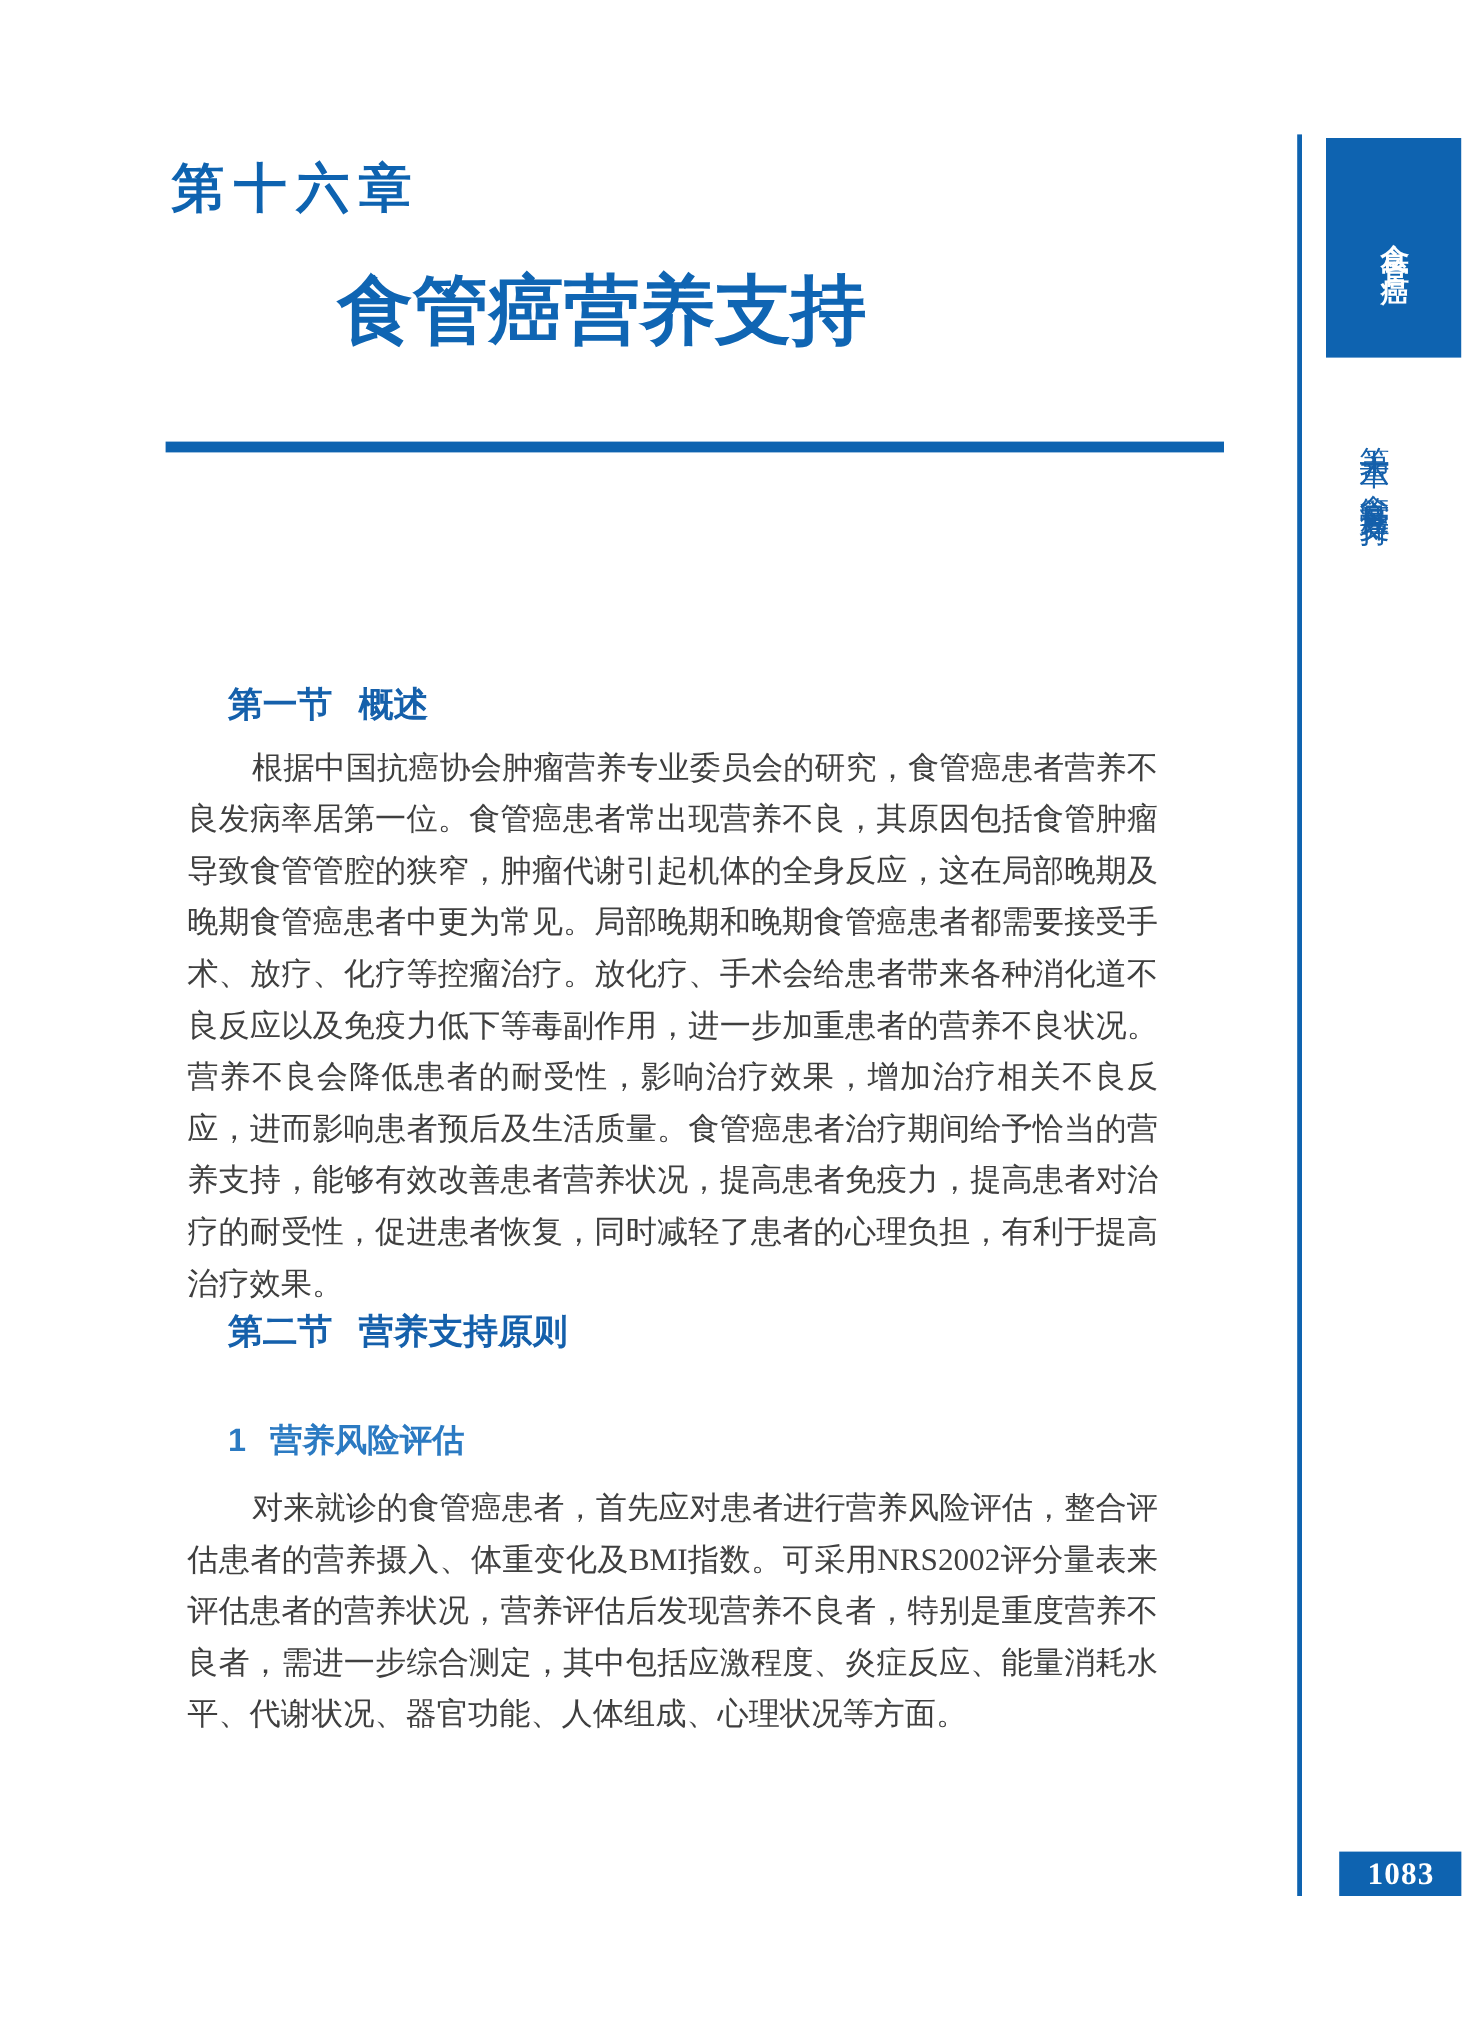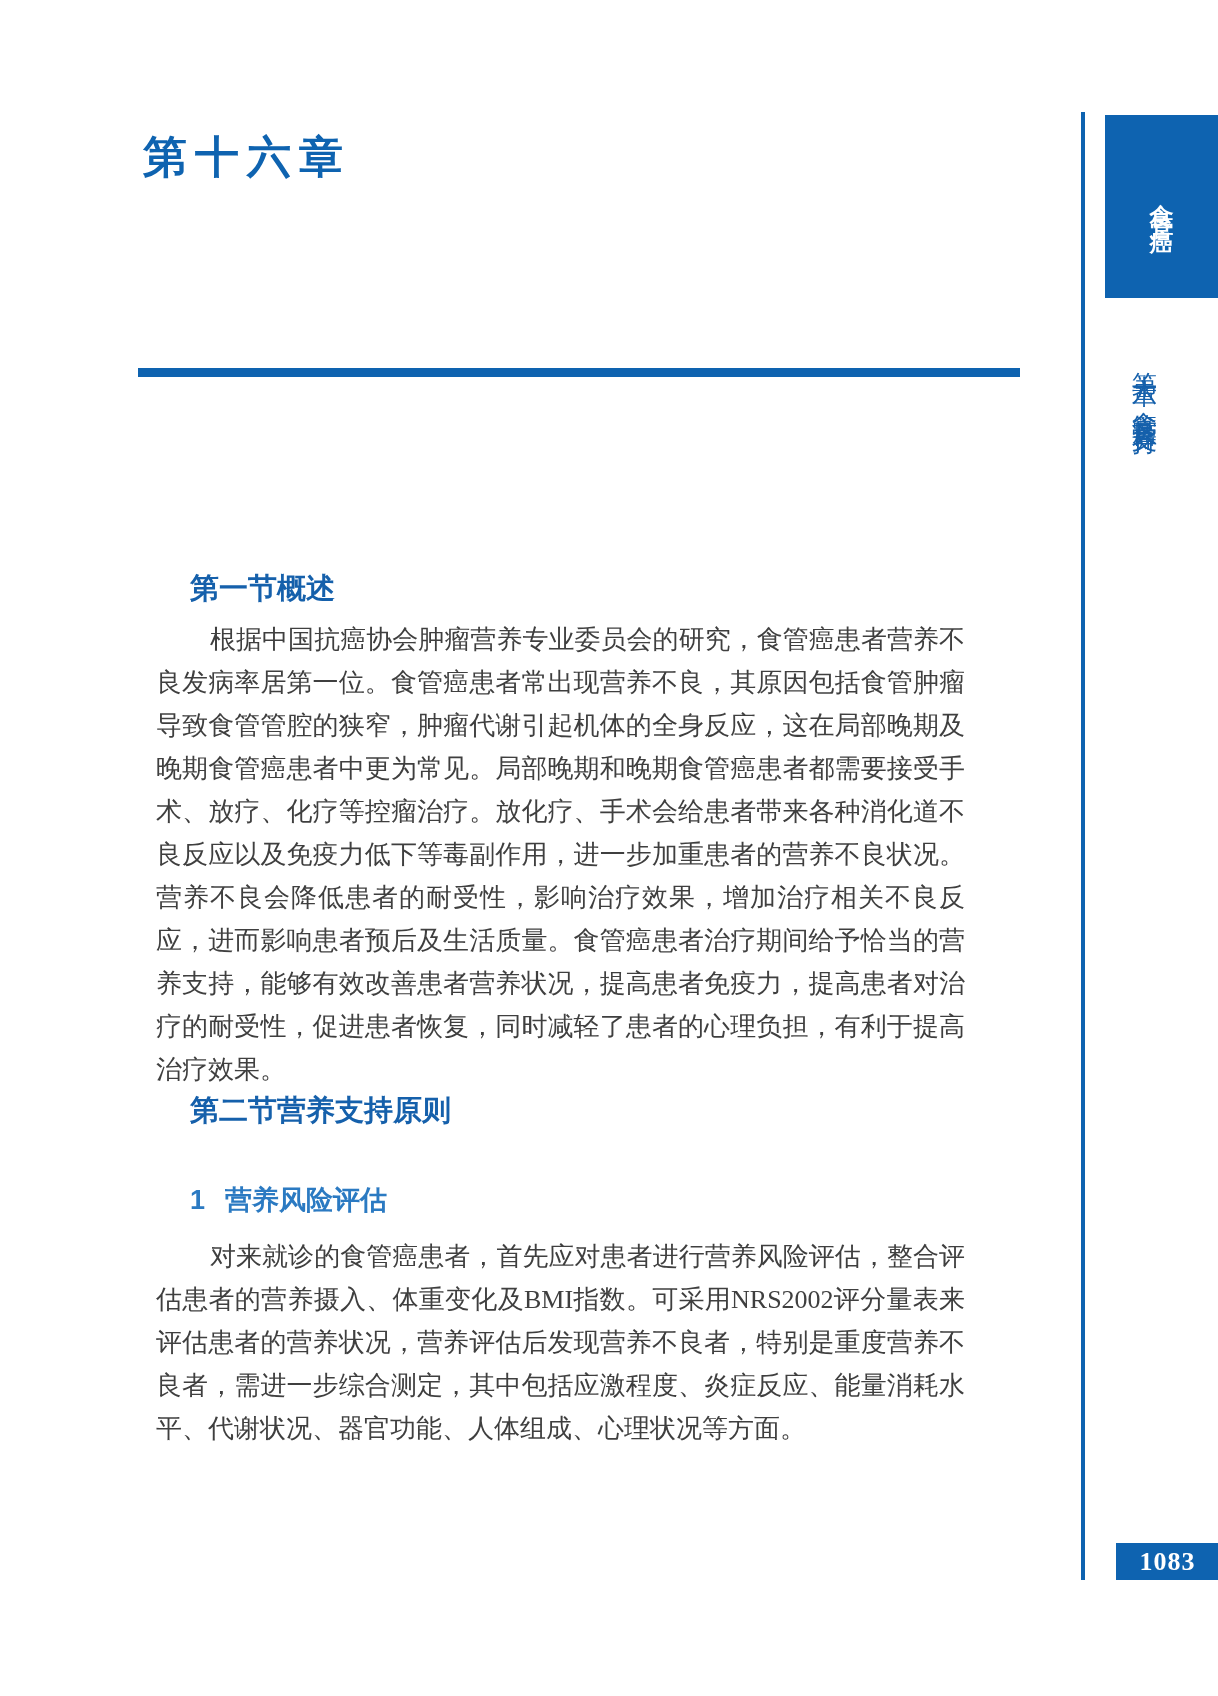--- a/index.html
+++ b/index.html
@@ -52,21 +52,21 @@
   
   .section-heading {
     position: absolute;
     left: 190px;
     font-weight: bold;
     font-size: 29px;
     color: #1560ab;
     line-height: 1.1;
     white-space: nowrap;
   }
-  .section-heading .sec-title { }
+  .section-heading .sec-title { margin-left: 22px; }
   .heading-1 { top: 549px; }
   .heading-2 { top: 1071px; }
 
   .subsection-heading {
     position: absolute;
     left: 190px;
     top: 1159px;
     font-family: "Liberation Sans", "DejaVu Sans", sans-serif;
     font-weight: 600;
     font-size: 27px;
@@ -153,20 +153,21 @@
     margin-right: 10px;
   }
 </style>
 </head>
 <body>
 
 <div class="page">
 
   <div class="chapter-label">第十六章</div>
 
+  <div class="chapter-title">食管癌营养支持</div>
 
   <div class="title-rule"></div>
 
   <h2 class="section-heading heading-1">
     <span class="sec-num">第一节</span><span class="sec-title">概述</span>
   </h2>
 
   <div class="para-block block-1">
     <p>根据中国抗癌协会肿瘤营养专业委员会的研究，食管癌患者营养不良发病率居第一位。食管癌患者常出现营养不良，其原因包括食管肿瘤导致食管管腔的狭窄，肿瘤代谢引起机体的全身反应，这在局部晚期及晚期食管癌患者中更为常见。局部晚期和晚期食管癌患者都需要接受手术、放疗、化疗等控瘤治疗。放化疗、手术会给患者带来各种消化道不良反应以及免疫力低下等毒副作用，进一步加重患者的营养不良状况。营养不良会降低患者的耐受性，影响治疗效果，增加治疗相关不良反应，进而影响患者预后及生活质量。食管癌患者治疗期间给予恰当的营养支持，能够有效改善患者营养状况，提高患者免疫力，提高患者对治疗的耐受性，促进患者恢复，同时减轻了患者的心理负担，有利于提高治疗效果。</p>
   </div>

